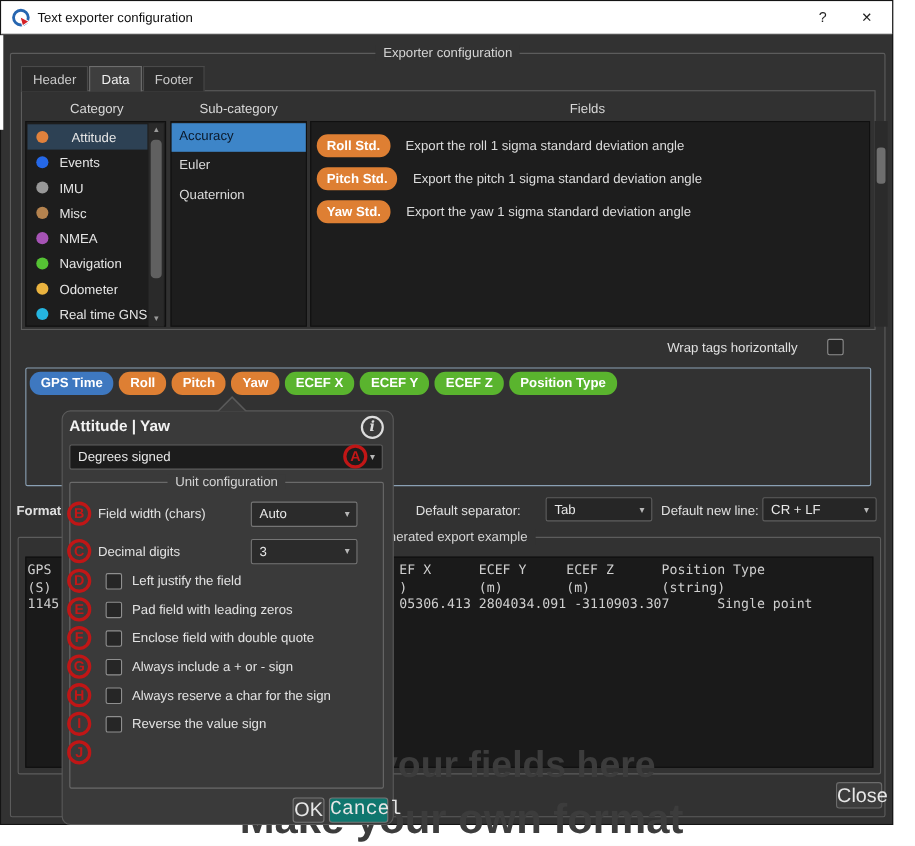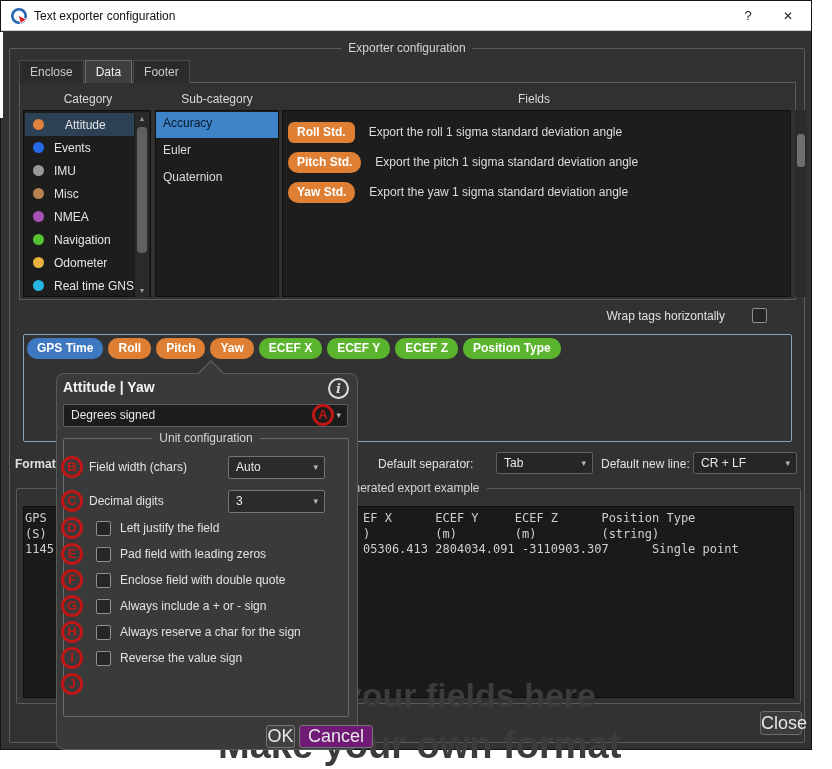--- a/index.html
+++ b/index.html
@@ -100,21 +100,21 @@
   .unit-group > .legend { background:#3a3a3a; }
   .fw-label { position:absolute; left:88px; top:459px; font-size:12px; color:#e2e2e2; z-index:103; }
   .dd-label { position:absolute; left:88px; top:493px; font-size:12px; color:#e2e2e2; z-index:103; }
   .fw-combo { left:227px; top:455px; width:97px; height:23px; background:#2b2b2b; border-color:#757575; z-index:103; line-height:21px; }
   .dd-combo { left:227px; top:489px; width:97px; height:23px; background:#2b2b2b; border-color:#757575; z-index:103; line-height:21px; }
   .chk-rows { position:absolute; left:95px; top:519px; z-index:103; }
   .chk-row { display:flex; align-items:center; height:16px; margin-bottom:10px; }
   .chk-row .checkbox { flex:0 0 15px; }
   .chk-label { margin-left:9px; font-size:12px; color:#e2e2e2; white-space:nowrap; }
   .ok-btn { left:265px; top:724px; width:29px; height:23px; line-height:21px; background:#414141; border-color:#777; z-index:103; }
-  .cancel-btn { left:298px; top:724px; width:74px; height:23px; line-height:21px; background:#701a75; border-color:#777; z-index:103; }
+  .cancel-btn { left:298px; top:724px; width:54px; height:23px; line-height:21px; background:#0f766e; border-color:#777; z-index:103;font-family:Liberation Mono, monospace; }
 
   
   .ann { position:absolute; width:22px; height:22px; border:3px solid #c01616; border-radius:50%; color:#c21717; font-size:13px; font-weight:bold; text-align:center; line-height:16px; z-index:200; background:transparent; }
 </style>
 </head>
 <body>
 
 <div class="page">
   <div class="window">
 
@@ -126,21 +126,21 @@
       <span class="title">Text exporter configuration</span>
       <span class="tb-btn tb-help">?</span>
       <span class="tb-btn tb-close">✕</span>
     </div>
 
     <div class="groupbox outer-group">
       <span class="legend">Exporter configuration</span>
     </div>
 
     <div class="tabs">
-      <div class="tab">Enclose</div>
+      <div class="tab">Header</div>
       <div class="tab selected">Data</div>
       <div class="tab">Footer</div>
     </div>
     <div class="tabpanel"></div>
 
     <span class="col-header" style="left:87px">Category</span>
     <span class="col-header" style="left:216px">Sub-category</span>
     <span class="col-header" style="left:533px">Fields</span>
 
     <div class="list cat-list">
@@ -186,21 +186,21 @@
     </div>
 
     <div class="list sub-list">
       <div class="sub-row selected">Accuracy</div>
       <div class="sub-row">Euler</div>
       <div class="sub-row">Quaternion</div>
     </div>
 
     <div class="list fields-list">
       <div class="field-row">
-        <span class="pill field-pill" style="background: rgb(222, 127, 51); border-radius: 6px;">Roll Std.</span>
+        <span class="pill field-pill" style="background: rgb(222, 127, 51);">Roll Std.</span>
         <span class="field-desc">Export the roll 1 sigma standard deviation angle</span>
       </div>
       <div class="field-row">
         <span class="pill field-pill" style="background: rgb(222, 127, 51);">Pitch Std.</span>
         <span class="field-desc">Export the pitch 1 sigma standard deviation angle</span>
       </div>
       <div class="field-row">
         <span class="pill field-pill" style="background: rgb(222, 127, 51);">Yaw Std.</span>
         <span class="field-desc">Export the yaw 1 sigma standard deviation angle</span>
       </div>

